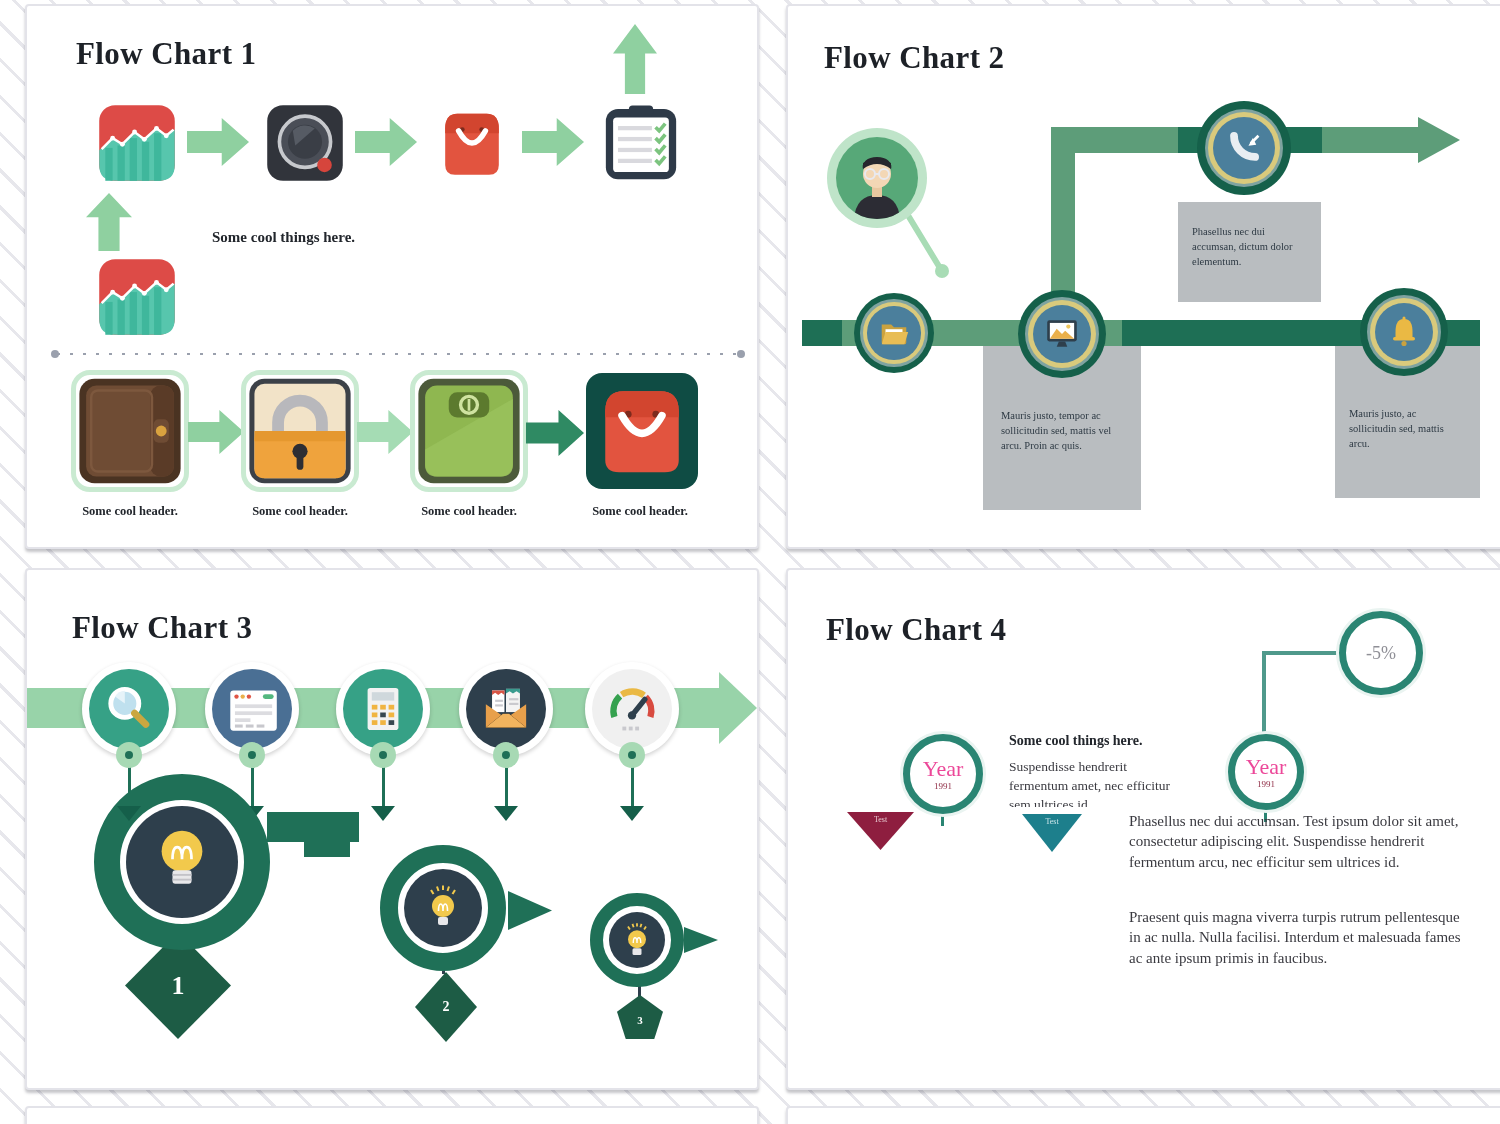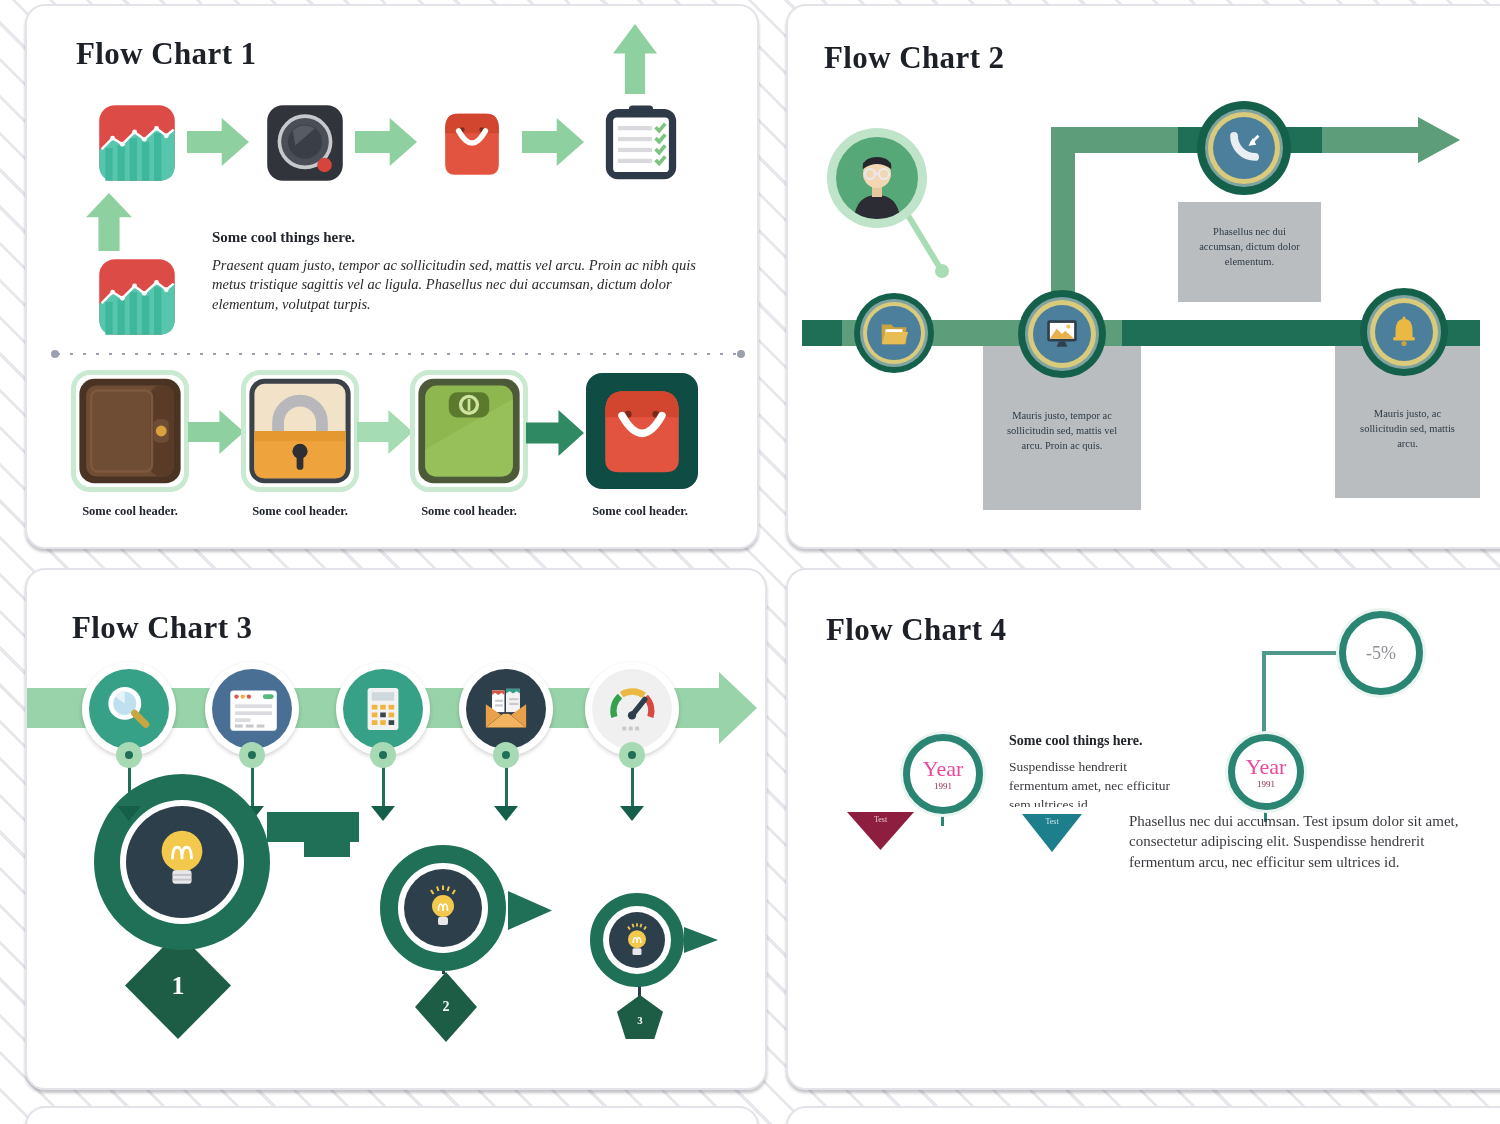--- a/index.html
+++ b/index.html
@@ -1,36 +1,36 @@
 <!DOCTYPE html>
 <html><head>
 <meta charset="utf-8">
 <style>
   html,body{margin:0;padding:0;}
   body{font-family:"Liberation Serif", serif; background:#fff;}
   .canvas{position:relative;width:1500px;height:1124px;overflow:hidden;
     background:repeating-linear-gradient(45deg,#ffffff 0 23px,#e7e7ec 23px 26px);}
-  .card{position:absolute;background:#fff;border:2px solid #e3e3e9;border-radius:20px;
+  .card{position:absolute;background:#fff;border:2px solid #e3e3e9;border-radius:4px;
     box-shadow:0 3px 3px rgba(45,45,60,.28);overflow:hidden;}
   .abs{position:absolute;}
   .slide-title{position:absolute;font-weight:700;font-size:31px;color:#1d2127;letter-spacing:.4px;}
   
   .arrow-r{clip-path:polygon(0 27%,56% 27%,56% 0,100% 50%,56% 100%,56% 73%,0 73%);}
   .arrow-u{clip-path:polygon(27% 100%,27% 42%,0 42%,50% 0,100% 42%,73% 42%,73% 100%);}
   .tri-r{clip-path:polygon(0 0,100% 50%,0 100%);}
   .tri-d{clip-path:polygon(0 0,100% 0,50% 100%);}
   .diamond{clip-path:polygon(50% 0,100% 50%,50% 100%,0 50%);}
   .pentagon{clip-path:polygon(50% 0,100% 38%,81% 100%,19% 100%,0 38%);}
   
   .node{position:absolute;border-radius:50%;background:#15604a;display:flex;align-items:center;justify-content:center;z-index:4;}
   .node-mid{width:84%;height:84%;border-radius:50%;background:#7fa3a0;display:flex;align-items:center;justify-content:center;}
   .node-gold{width:92%;height:92%;border-radius:50%;background:#d9ca7c;display:flex;align-items:center;justify-content:center;}
   .node-core{width:86%;height:86%;border-radius:50%;background:#4b7f9c;display:flex;align-items:center;justify-content:center;}
   .gbox{position:absolute;background:#b9bdc0;color:#2e3a44;font-size:10.5px;line-height:1.45;
-    text-align:center;z-index:1;box-sizing:border-box;}
+    text-align:left;z-index:1;box-sizing:border-box;}
   
   .step{position:absolute;border-radius:50%;background:#fff;box-shadow:0 2px 4px rgba(0,0,0,.18);
     display:flex;align-items:center;justify-content:center;z-index:3;}
   .step-in{width:85%;height:85%;border-radius:50%;display:flex;align-items:center;justify-content:center;overflow:hidden;}
   .bulb-ring{position:absolute;border-radius:50%;border-style:solid;border-color:#1f7057;background:#fff;
     display:flex;align-items:center;justify-content:center;z-index:2;}
   .bulb-navy{border-radius:50%;background:#2e3f4c;display:flex;align-items:center;justify-content:center;}
   .num{color:#fff;font-weight:700;display:flex;align-items:center;justify-content:center;}
   .hdr-label{position:absolute;font-weight:700;font-size:12.5px;color:#22262c;text-align:center;}
   
@@ -132,21 +132,20 @@
             <circle cx="20" cy="33" r="2"></circle>
             <circle cx="30" cy="23" r="2"></circle>
             <circle cx="38" cy="29" r="2"></circle>
             <circle cx="48" cy="20" r="2"></circle>
             <circle cx="56" cy="26" r="2"></circle>
           </g>
         </svg>
     </div>
 
     <div class="abs" style="left:185px;top:223px;font-weight:700;font-size:15px;color:#22262c;">Some cool things here.</div>
-    <div class="abs" style="left:185px;top:250px;width:515px;font-style:italic;font-size:14.5px;line-height:1.33;color:#2a2a2e;">Praesent quam justo, tempor ac sollicitudin sed, mattis vel arcu. Proin ac nibh quis metus tristique sagittis vel ac ligula. Phasellus nec dui accumsan, dictum dolor elementum, volutpat turpis.</div>
 
     <div class="abs" style="left:30px;top:347px;width:682px;height:2px;background:repeating-linear-gradient(90deg,#9aa0ad 0 3px,transparent 3px 13px);"></div>
     <div class="abs" style="left:24px;top:344px;width:8px;height:8px;border-radius:50%;background:#9aa0ad;"></div>
     <div class="abs" style="left:710px;top:344px;width:8px;height:8px;border-radius:50%;background:#9aa0ad;"></div>
 
     <div class="tile glow" style="left:49px;top:369px;width:108px;height:112px;overflow:hidden;">
       <svg width="108" height="112" viewBox="0 0 64 66">
           <rect x="2" y="2" width="60" height="62" rx="9" fill="#4a3322"></rect>
           <rect x="6" y="6" width="52" height="54" rx="6" fill="#6f4c34"></rect>
           <rect x="44" y="6" width="14" height="54" rx="6" fill="#5a3b27"></rect>
@@ -279,21 +278,21 @@
                 <rect x="7" y="23" width="22" height="3.6" rx="1.8" fill="#eab944"></rect>
                 <circle cx="18" cy="29.5" r="2.6" fill="#caa23f"></circle>
                 <rect x="16.5" y="2.5" width="3" height="4" rx="1.5" fill="#eab944"></rect>
               </svg>
       </div>
           </div>
         </div>
     </div>
   </div>
 
-  <div class="card" id="slide3" style="left:25px;top:568px;width:730px;height:518px;padding-left:8px;">
+  <div class="card" id="slide3" style="left:25px;top:568px;width:730px;height:518px;">
     <div class="slide-title" style="left:45px;top:40px;">Flow Chart 3</div>
 
     <div class="abs" style="left:0;top:118px;width:692px;height:40px;background:#98d3a9;"></div>
     <div class="abs tri-r" style="left:692px;top:102px;width:38px;height:72px;background:#98d3a9;"></div>
 
     <div class="abs" style="left:100.5px;top:190px;width:3px;height:48px;background:#1f7057;z-index:1;"></div>
     <div class="abs" style="left:223.5px;top:190px;width:3px;height:48px;background:#1f7057;z-index:1;"></div>
     <div class="abs" style="left:354.5px;top:190px;width:3px;height:48px;background:#1f7057;z-index:1;"></div>
     <div class="abs" style="left:477.5px;top:190px;width:3px;height:48px;background:#1f7057;z-index:1;"></div>
     <div class="abs" style="left:603.5px;top:190px;width:3px;height:48px;background:#1f7057;z-index:1;"></div>
@@ -486,18 +485,19 @@
     <div class="abs" style="left:221px;top:187px;width:180px;height:50px;overflow:hidden;font-size:13.5px;line-height:19px;color:#3a3a40;">Suspendisse hendrerit fermentum amet, nec efficitur sem ultrices id</div>
 
     <div class="abs tri-d" style="left:59px;top:242px;width:67px;height:38px;background:#8e1e3f;display:flex;justify-content:center;">
       <span style="font-size:8px;color:#e8c9d1;margin-top:3px;">Test</span>
     </div>
     <div class="abs tri-d" style="left:234px;top:244px;width:60px;height:38px;background:#1d7f8c;display:flex;justify-content:center;">
       <span style="font-size:8px;color:#cfe8ec;margin-top:3px;">Test</span>
     </div>
 
     <div class="abs para" style="left:341px;top:241px;width:332px;">Phasellus nec dui accumsan. Test ipsum dolor sit amet, consectetur adipiscing elit. Suspendisse hendrerit fermentum arcu, nec efficitur sem ultrices id.</div>
+    <div class="abs para" style="left:341px;top:337px;width:332px;">Praesent quis magna viverra turpis rutrum pellentesque in ac nulla. Nulla facilisi. Interdum et malesuada fames ac ante ipsum primis in faucibus.</div>
   </div>
 
   <div class="card" style="left:25px;top:1106px;width:730px;height:60px;"></div>
   <div class="card" style="left:786px;top:1106px;width:740px;height:60px;"></div>
 
 </div>
 
 </body></html>

